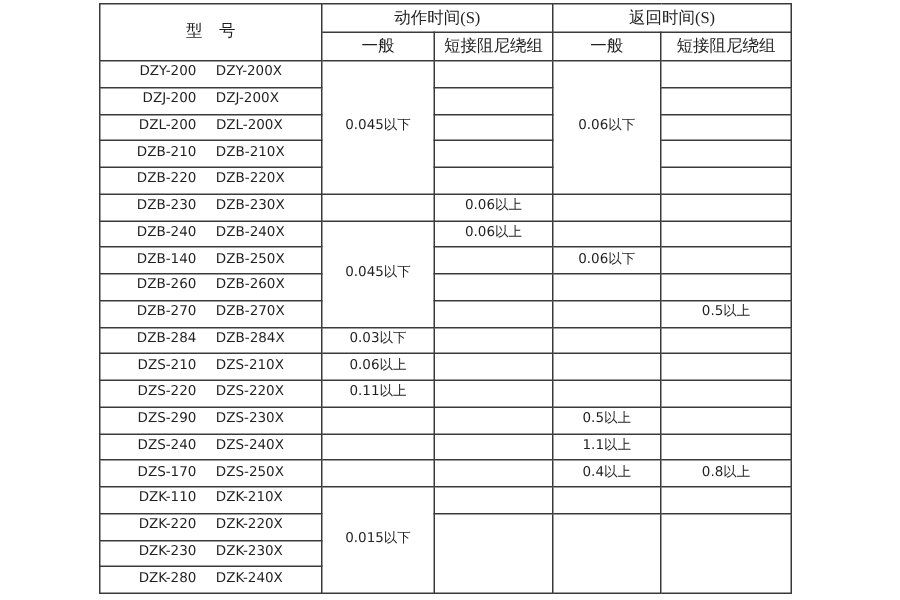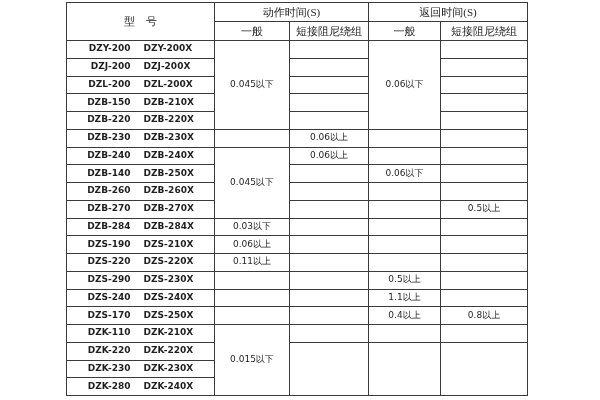--- a/index.html
+++ b/index.html
@@ -17,21 +17,21 @@
     border:1px solid #3a3a3a;
     padding:0;margin:0;
     text-align:center;vertical-align:middle;
     font-size:9px;font-weight:normal;color:#1f1f1f;
     line-height:1.1;white-space:nowrap;overflow:hidden;
   }
   .spec thead tr{height:19px;}
   .spec tbody tr{height:17.75px;}
   .spec thead th{font-size:11px;font-family:Liberation Serif, serif;}
   .models{display:flex;justify-content:center;gap:13px;}
-  .models span{display:inline-block;font-weight:bold;}
+  .models span{display:inline-block;}
   col.c-model{width:148px;}
   col.c-agen{width:75px;}
   col.c-ashort{width:79px;}
   col.c-rgen{width:72px;}
   col.c-rshort{width:87px;}
 </style>
 </head>
 <body>
 
 <div class="page">
@@ -85,21 +85,21 @@
               <span>DZL-200</span>
               <span>DZL-200X</span>
             </div>
           </td>
           <td></td>
           <td></td>
         </tr>
         <tr>
           <td>
             <div class="models">
-              <span>DZB-150</span>
+              <span>DZB-210</span>
               <span>DZB-210X</span>
             </div>
           </td>
           <td></td>
           <td></td>
         </tr>
         <tr>
           <td>
             <div class="models">
               <span>DZB-220</span>
@@ -174,21 +174,21 @@
             </div>
           </td>
           <td>0.03以下</td>
           <td></td>
           <td></td>
           <td></td>
         </tr>
         <tr>
           <td>
             <div class="models">
-              <span>DZS-190</span>
+              <span>DZS-210</span>
               <span>DZS-210X</span>
             </div>
           </td>
           <td>0.06以上</td>
           <td></td>
           <td></td>
           <td></td>
         </tr>
         <tr>
           <td>

